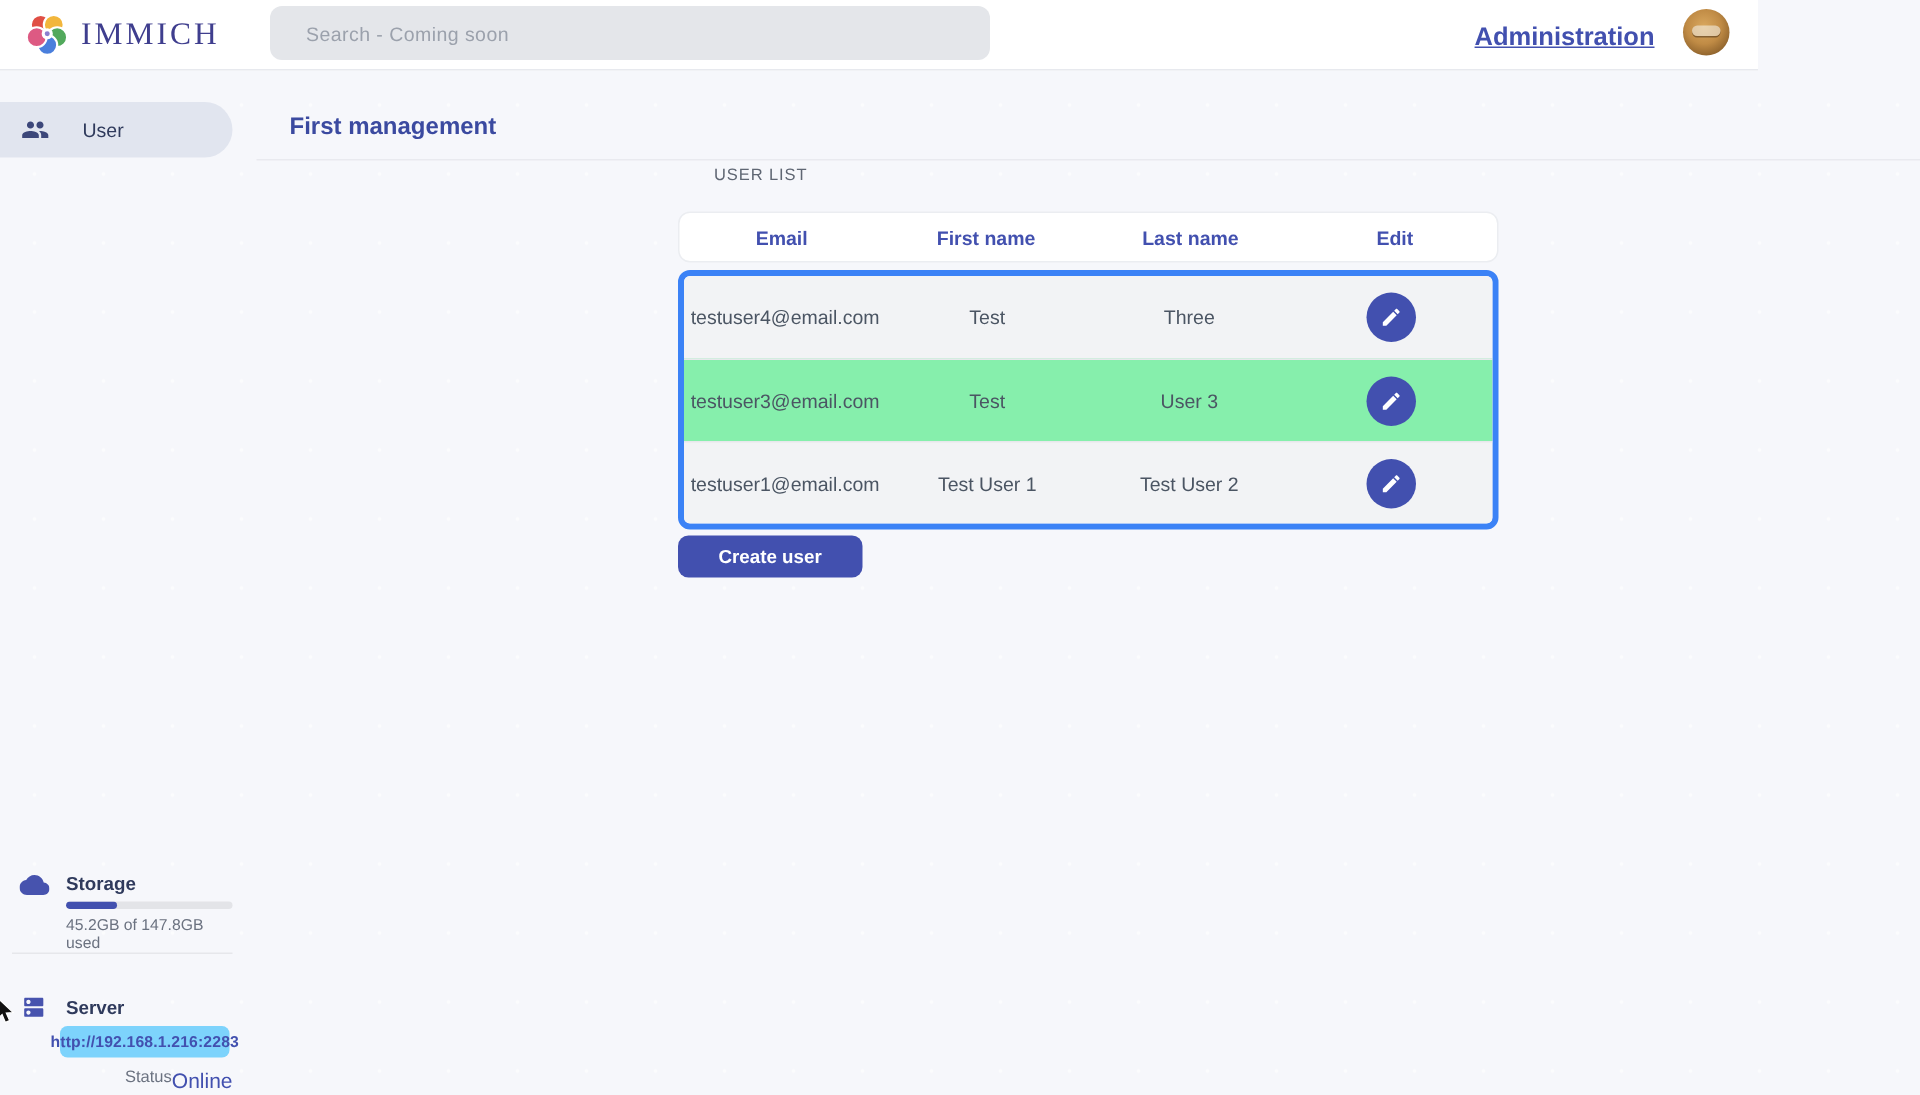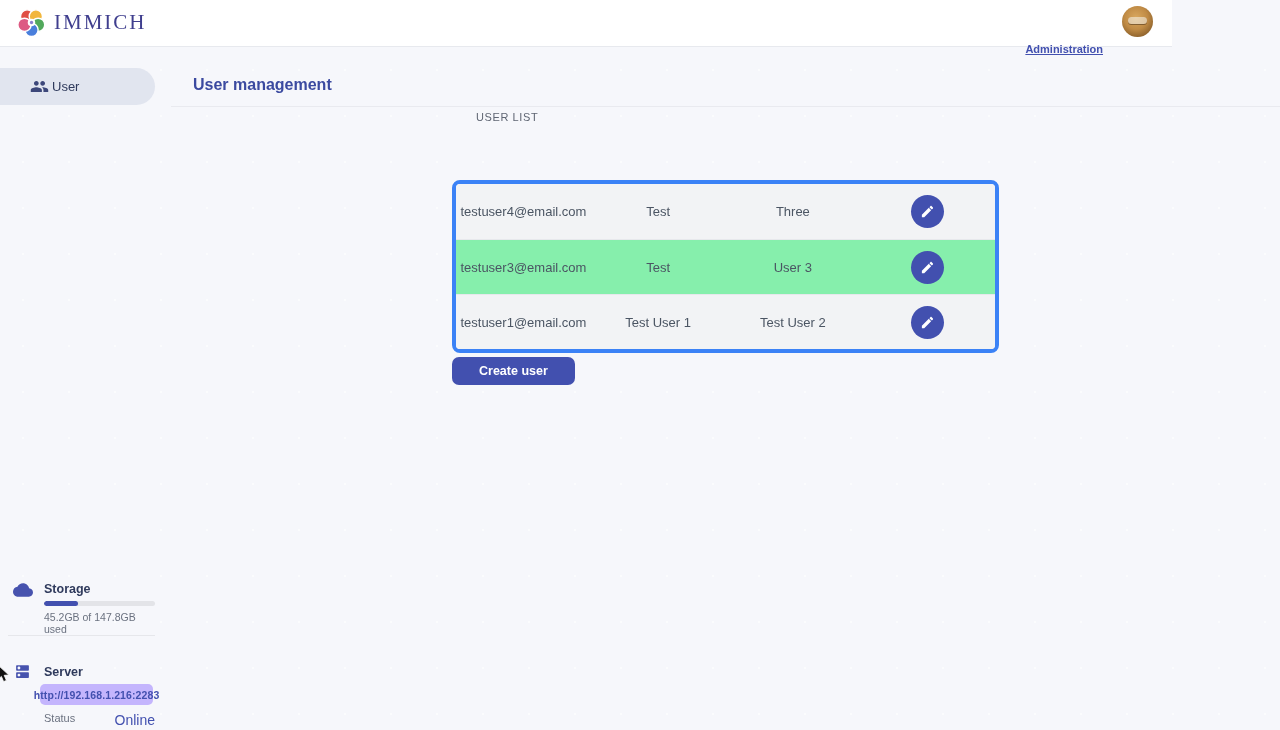--- a/index.html
+++ b/index.html
@@ -30,22 +30,22 @@
   }
   .searchbar{
     position:absolute; left:180px; top:4px; width:480px; height:36px;
     background:#e4e6ea; border:none; border-radius:8px;
     padding:0 24px; font-size:13px; color:#374151; outline:none;
     font-family:"Liberation Sans", sans-serif;
   }
   .searchbar::placeholder{ color:#9ba1ac; letter-spacing:0.3px; }
   .admin-link{
     position:absolute; right:69px; top:15px;
-    font-size:11px; font-weight:700; color:var(--primary);
-    text-decoration:underline; cursor:pointer;margin-top:28px;
+    font-size:17px; font-weight:700; color:var(--primary);
+    text-decoration:underline; cursor:pointer;
   }
   .avatar{
     position:absolute; right:19px; top:6px; width:31px; height:31px;
     border-radius:50%;
     background:radial-gradient(circle at 45% 38%, #d9a85f 0%, #c08b45 45%, #8a5f2a 80%, #6e4a20 100%);
     overflow:hidden; cursor:pointer;
   }
   .avatar::after{
     content:""; position:absolute; left:6px; top:11px; width:19px; height:7px;
     border-radius:4px; background:rgba(245,245,240,0.55);
@@ -62,46 +62,46 @@
   .page-title{
     position:absolute; left:193px; top:29px;
     font-size:16px; font-weight:700; color:#3b4aa0;
   }
   .title-divider{ position:absolute; top:59px; left:171px; right:0; height:1px; background:#e9eaef; }
 
   
   .side-item{
     position:absolute; left:0; top:21px; width:155px; height:37px;
     background:#e1e5ef; border-radius:0 19px 19px 0;
-    display:flex; align-items:center; gap:3px; padding-left:30px;
+    display:flex; align-items:center; gap:22px; padding-left:14px;
     cursor:pointer;
   }
   .side-item .label{ font-size:13px; font-weight:500; color:var(--navy); }
   .side-item svg{ width:19px; height:19px; fill:#3c477a; }
 
   .side-panel{ position:absolute; left:0; top:527px; width:155px; height:156px; font-size:11px; }
   .storage-icon{ position:absolute; left:13px; top:6px; width:20px; height:20px; fill:#4753ae; }
   .server-icon{ position:absolute; left:14px; top:89px; width:17px; height:17px; fill:#4753ae; }
   .panel-title{ position:absolute; left:44px; font-size:12.5px; font-weight:700; color:var(--navy); }
   .storage-title{ top:8px; }
   .server-title{ top:91px; }
   .progress-track{
     position:absolute; left:44px; top:27px; width:111px; height:5px;
     border-radius:3px; background:#e3e4e8; overflow:hidden;
   }
   .progress-fill{ height:100%; border-radius:3px; background:var(--primary); }
   .usage-text{ position:absolute; left:44px; top:37px; font-size:10.5px; color:#6b7280; }
   .panel-divider{ position:absolute; left:8px; right:0; top:61px; height:1px; background:#e6e7eb; }
   .server-chip{
     position:absolute; left:40px; top:110px; width:113px; height:21px;
-    background:#c4b5fd; border-radius:5px;
+    background:#7dd3fc; border-radius:5px;
     display:flex; align-items:center; justify-content:center;
     font-size:10.5px; font-weight:700; color:var(--primary); letter-spacing:0.1px;
   }
-  .kv-row{ position:absolute; left:44px; right:0; display:flex; justify-content:space-between; }
+  .kv-row{ position:absolute; left:44px; right:0; display:flex; justify-content:flex-end; }
   .kv-status{ top:138px; }
   .kv-version{ top:155px; }
   .kv-label{ color:#6b7280; font-size:11px; }
   .kv-value{ color:var(--primary); font-size:14px; font-weight:400; }
 
   
   .section-label{
     position:absolute; left:452px; top:64px;
     font-size:11px; letter-spacing:0.6px; color:#5f6673; font-weight:500;padding-left:24px;
   }
@@ -145,38 +145,45 @@
       <circle cx="9.8" cy="8.2" r="6.4" fill="#e04f45" stroke="#ffffff" stroke-width="1.4"></circle>
       <circle cx="18.2" cy="8.2" r="6.4" fill="#f2b63c" stroke="#ffffff" stroke-width="1.4"></circle>
       <circle cx="20.4" cy="16.2" r="6.4" fill="#52a95c" stroke="#ffffff" stroke-width="1.4"></circle>
       <circle cx="14" cy="21.2" r="6.4" fill="#4a7fdc" stroke="#ffffff" stroke-width="1.4"></circle>
       <circle cx="7.2" cy="16.2" r="6.4" fill="#dd5a83" stroke="#ffffff" stroke-width="1.4"></circle>
       <circle cx="14" cy="14" r="3.6" fill="#ffffff"></circle>
       <circle cx="14" cy="14" r="1.6" fill="#8a7fd0"></circle>
     </svg>
     <span class="logo-word">IMMICH</span>
   </div>
+  <input class="searchbar" type="text" placeholder="Search - Coming soon" style="">
   <a class="admin-link">Administration</a>
   <div class="avatar"></div>
 </header>
 
 <div class="page">
 
   <div class="side-item">
     <svg viewBox="0 0 24 24">
       <path d="M16 11c1.66 0 2.99-1.34 2.99-3S17.66 5 16 5c-1.66 0-3 1.34-3 3s1.34 3 3 3zm-8 0c1.66 0 2.99-1.34 2.99-3S9.66 5 8 5C6.34 5 5 6.34 5 8s1.34 3 3 3zm0 2c-2.33 0-7 1.17-7 3.5V19h14v-2.5c0-2.33-4.67-3.5-7-3.5zm8 0c-.29 0-.62.02-.97.05 1.16.84 1.97 1.97 1.97 3.45V19h6v-2.5c0-2.33-4.67-3.5-7-3.5z"></path>
     </svg>
     <span class="label">User</span>
   </div>
 
-  <h1 class="page-title">User management</h1>
+  <h1 class="page-title">First management</h1>
   <div class="title-divider"></div>
 
   <div class="section-label">USER LIST</div>
 
+  <div class="table-head">
+      <div class="th">Email</div>
+      <div class="th">First name</div>
+      <div class="th">Last name</div>
+      <div class="th">Edit</div>
+    </div>
   <div class="table-body">
       <div class="trow odd">
         <div class="td">testuser4@email.com</div>
         <div class="td">Test</div>
         <div class="td">Three</div>
         <div class="td"><button class="edit-btn">
             <svg viewBox="0 0 24 24">
     <path d="M3 17.25V21h3.75L17.81 9.94l-3.75-3.75L3 17.25zM20.71 7.04c.39-.39.39-1.02 0-1.41l-2.34-2.34c-.39-.39-1.02-.39-1.41 0l-1.83 1.83 3.75 3.75 1.83-1.83z"></path>
   </svg>
           </button></div>

